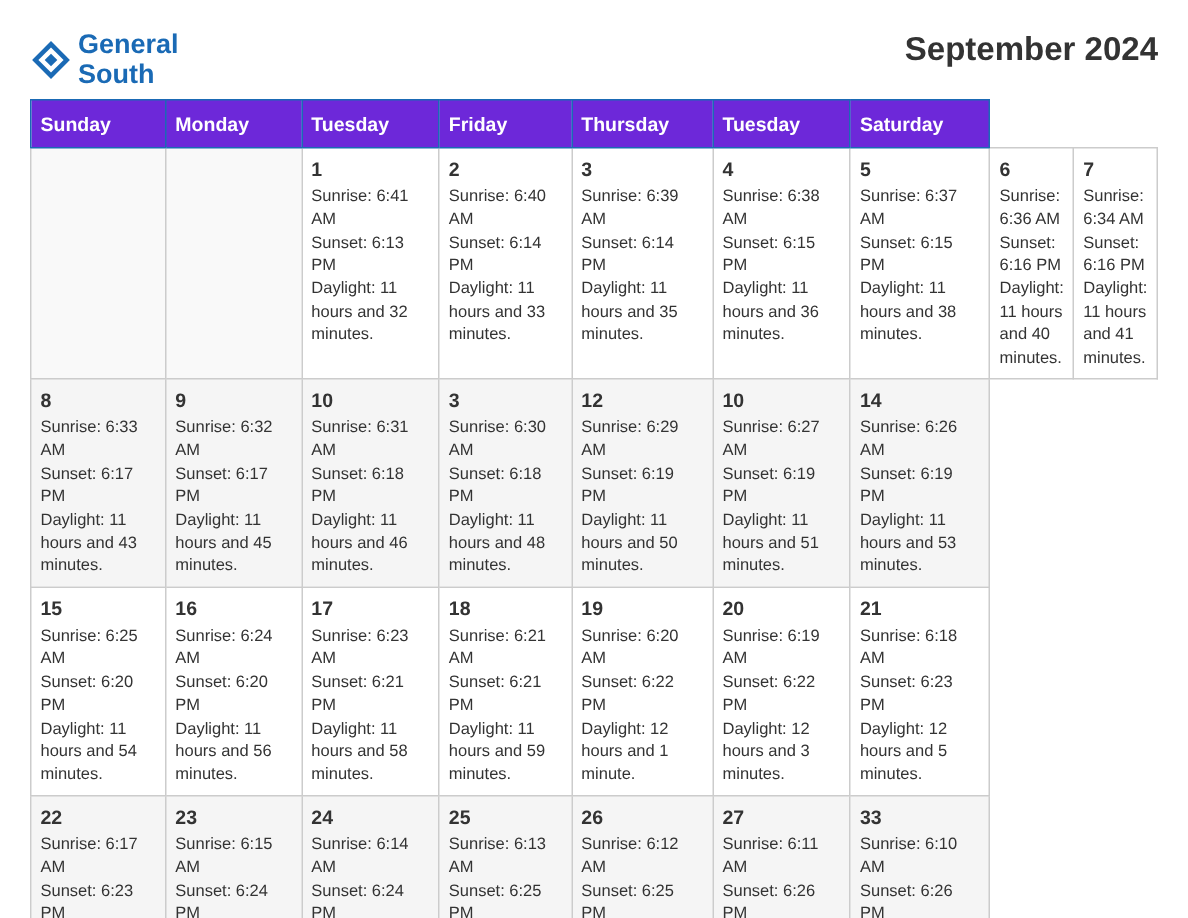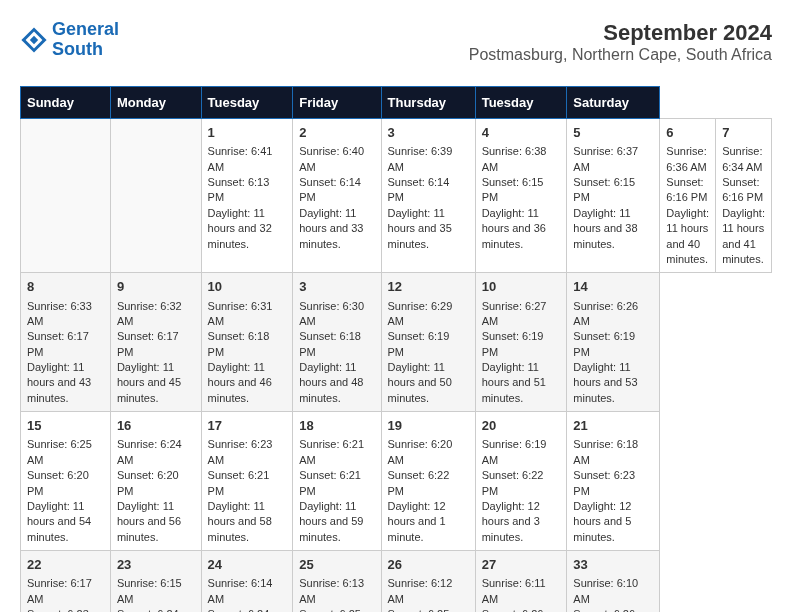--- a/index.html
+++ b/index.html
@@ -7,21 +7,21 @@
       font-family: Arial, sans-serif;
       background: #fff;
       width: 792px;
       min-height: 612px;
       padding: 20px;
     }
     .header-area {
       display: flex;
       justify-content: space-between;
       align-items: flex-start;
-      margin-bottom: 22px;
+      margin-bottom: 6px;
     }
     .logo {
       display: flex;
       align-items: center;
       gap: 4px;
     }
     .logo-text {
       font-size: 18px;
       font-weight: bold;
       color: #333;
@@ -45,21 +45,21 @@
     .location-title {
       font-size: 16px;
       color: #555;
     }
     table {
       width: 100%;
       border-collapse: collapse;
       font-size: 11px;
     }
     thead tr th {
-      background-color: #0f172a;
+      background-color: #6d28d9;
       color: #fff;
       padding: 8px 6px;
       text-align: left;
       font-size: 13px;
       font-weight: bold;
       border: 1px solid #1a6ab5;
     }
     tbody tr td {
       vertical-align: top;
       padding: 5px 6px;
@@ -93,21 +93,20 @@
       <polygon points="20,8 32,20 20,32 8,20" fill="#fff"></polygon>
       <polygon points="20,14 26,20 20,26 14,20" fill="#1a6ab5"></polygon>
     </svg>
     <div class="logo-text">
       <div><span>General</span></div>
       <div><span>South</span></div>
     </div>
   </div>
   <div class="title-area">
     <div class="month-title">September 2024</div>
-    <div class="location-title">Postmasburg, Northern Cape, South Africa</div>
   </div>
 </div>
 
 <table>
   <thead>
     <tr id="weekday-header">
         <th>Sunday</th>
         <th>Monday</th>
         <th>Tuesday</th>
         <th>Friday</th>

